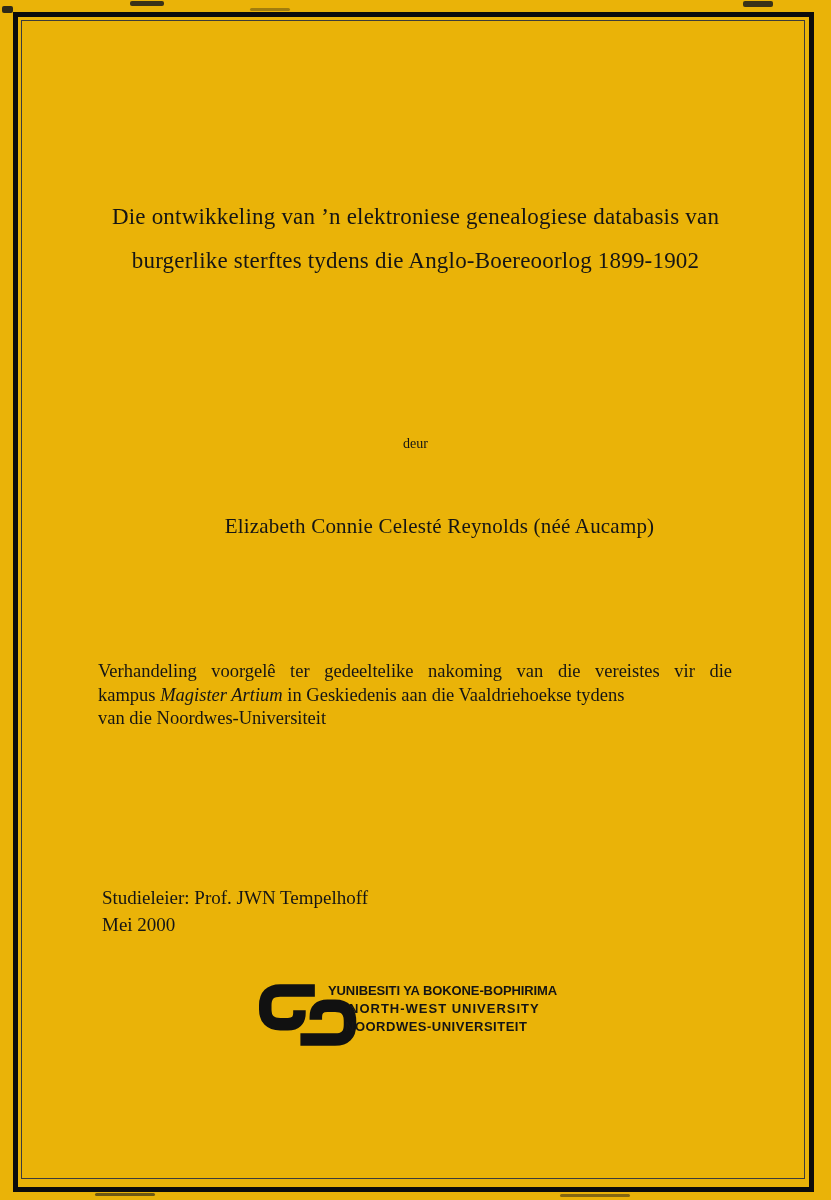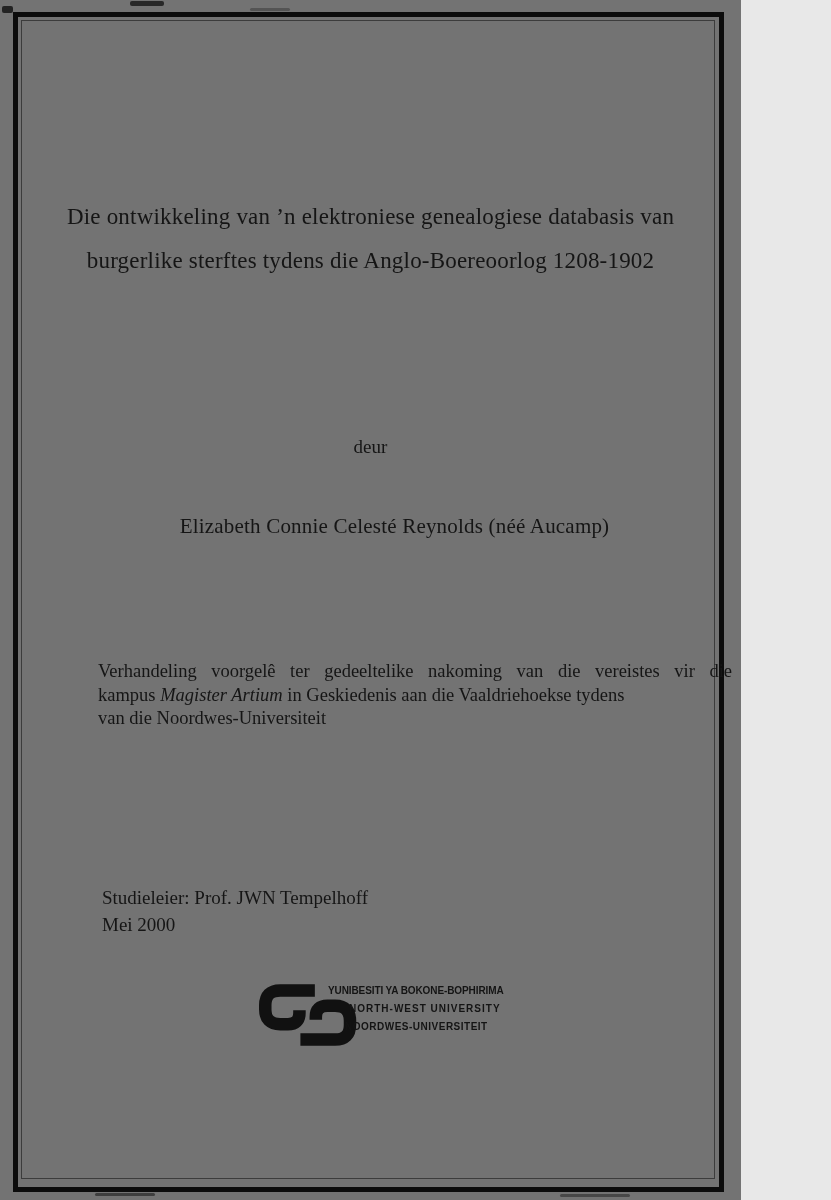--- a/index.html
+++ b/index.html
@@ -1,19 +1,19 @@
 <!DOCTYPE html>
 <html><head>
 <meta charset="utf-8">
 <style>
   html,body{margin:0;padding:0;background:#e8e8e8;}
   .page{
     position:relative;
-    width:741px;height:1200px;
-    background:#737373;
+    width:831px;height:1200px;
+    background:#eab308;
     overflow:hidden;
     font-family:"Liberation Serif", serif;
     color:#151515;
   }
   .frame-outer{
     position:absolute;left:13px;top:12px;right:17px;bottom:8px;
     border:5px solid #0c0c0c;
   }
   .frame-inner{
     position:absolute;left:21px;top:20px;right:26px;bottom:21px;
@@ -30,21 +30,21 @@
   .title{
     position:absolute;left:60px;right:60px;top:195px;
     margin:0;font-weight:400;
     font-size:23px;line-height:44px;text-align:center;
     letter-spacing:.2px;
   }
   .title .tline{display:block;}
 
   .byline{
     position:absolute;left:0;right:0;top:436px;
-    font-size:19px;text-align:center;
+    font-size:14px;text-align:center;
   }
   .author{
     position:absolute;left:0;right:0;top:514px;
     font-size:21px;text-align:center;letter-spacing:.2px;padding-left:48px;
   }
 
   .statement{
     position:absolute;left:98px;top:660px;width:634px;
     font-size:18.5px;line-height:23.7px;
   }
@@ -54,21 +54,21 @@
   .supervisor-block{
     position:absolute;left:102px;top:884px;
     font-size:19px;line-height:27px;font-family:Liberation Serif, serif;
   }
 
   .logo{position:absolute;left:0;top:0;}
   .logo-mark{position:absolute;left:259px;top:983px;width:104px;height:64px;}
   .logo-text{
     position:absolute;
     font-family:"Liberation Sans", sans-serif;
-    font-weight:bold;font-size:10px;line-height:14.5px;
+    font-weight:bold;font-size:13px;line-height:14.5px;
     color:#141414;white-space:nowrap;
   }
   .lt1{left:328px;top:984px;letter-spacing:-0.1px;}
   .lt2{left:349px;top:1002px;letter-spacing:1px;}
   .lt3{left:345px;top:1020px;letter-spacing:0.5px;}
 </style>
 </head>
 <body>
 
 <div class="page">
@@ -78,21 +78,21 @@
 
   <div class="artifact a1"></div>
   <div class="artifact a2"></div>
   <div class="artifact a3"></div>
   <div class="artifact a4"></div>
   <div class="artifact a5"></div>
   <div class="artifact a6"></div>
 
   <h1 class="title">
     <span class="tline">Die ontwikkeling van ’n elektroniese genealogiese databasis van</span>
-    <span class="tline">burgerlike sterftes tydens die Anglo-Boereoorlog 1208-1902</span>
+    <span class="tline">burgerlike sterftes tydens die Anglo-Boereoorlog 1899-1902</span>
   </h1>
 
   <div class="byline">deur</div>
 
   <div class="author">Elizabeth Connie Celesté Reynolds (néé Aucamp)</div>
 
   <div class="statement">
     <div class="line-justify">Verhandeling voorgelê ter gedeeltelike nakoming van die vereistes vir die</div>
     <div><span>kampus </span><em>Magister Artium</em><span> in Geskiedenis aan die Vaaldriehoekse tydens</span></div>
     <div>van die Noordwes-Universiteit</div>

